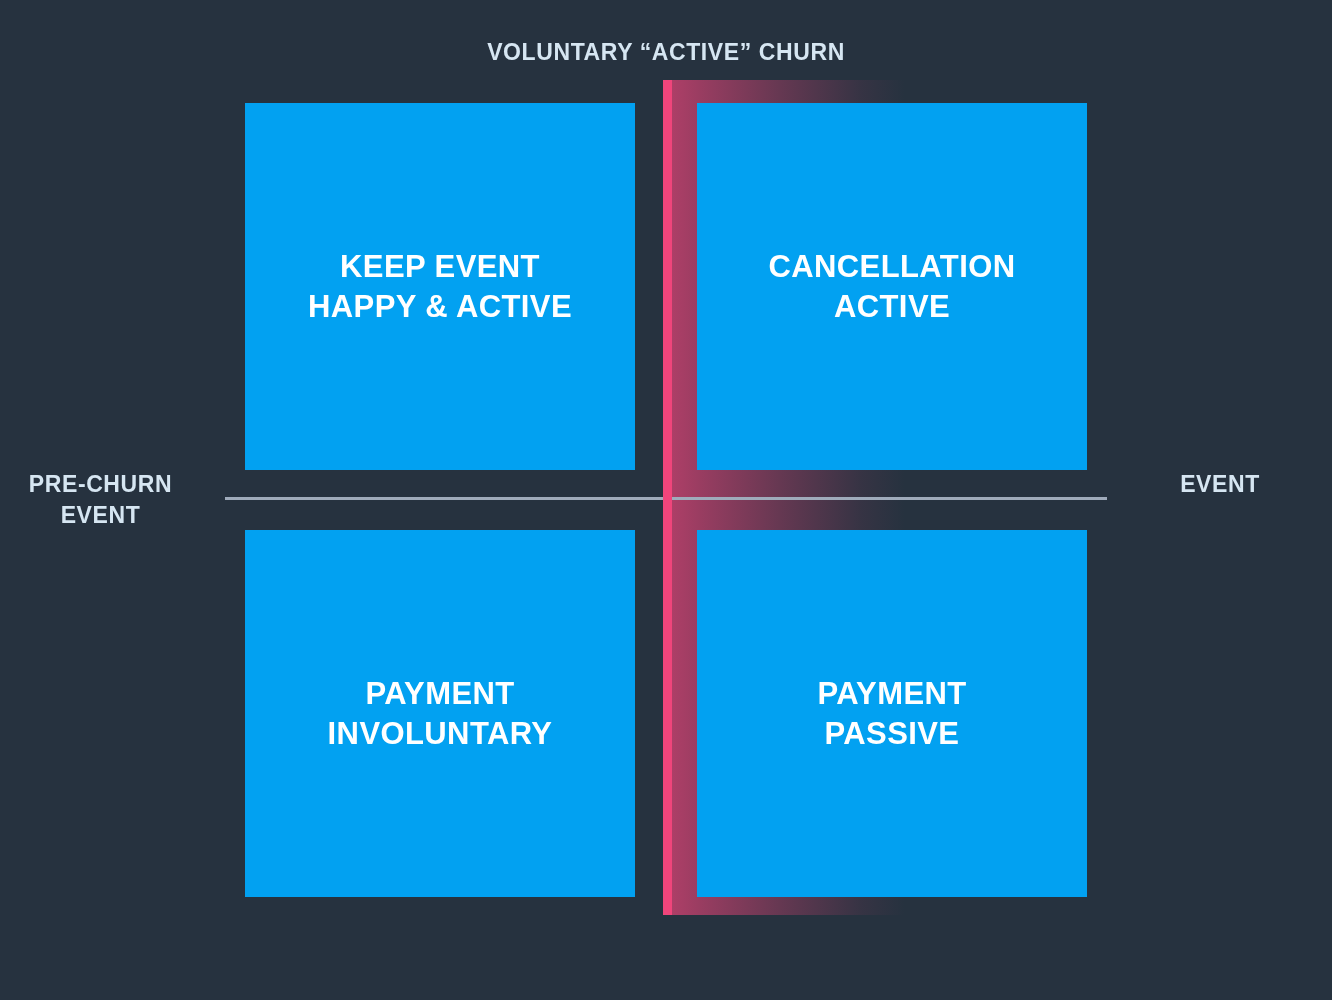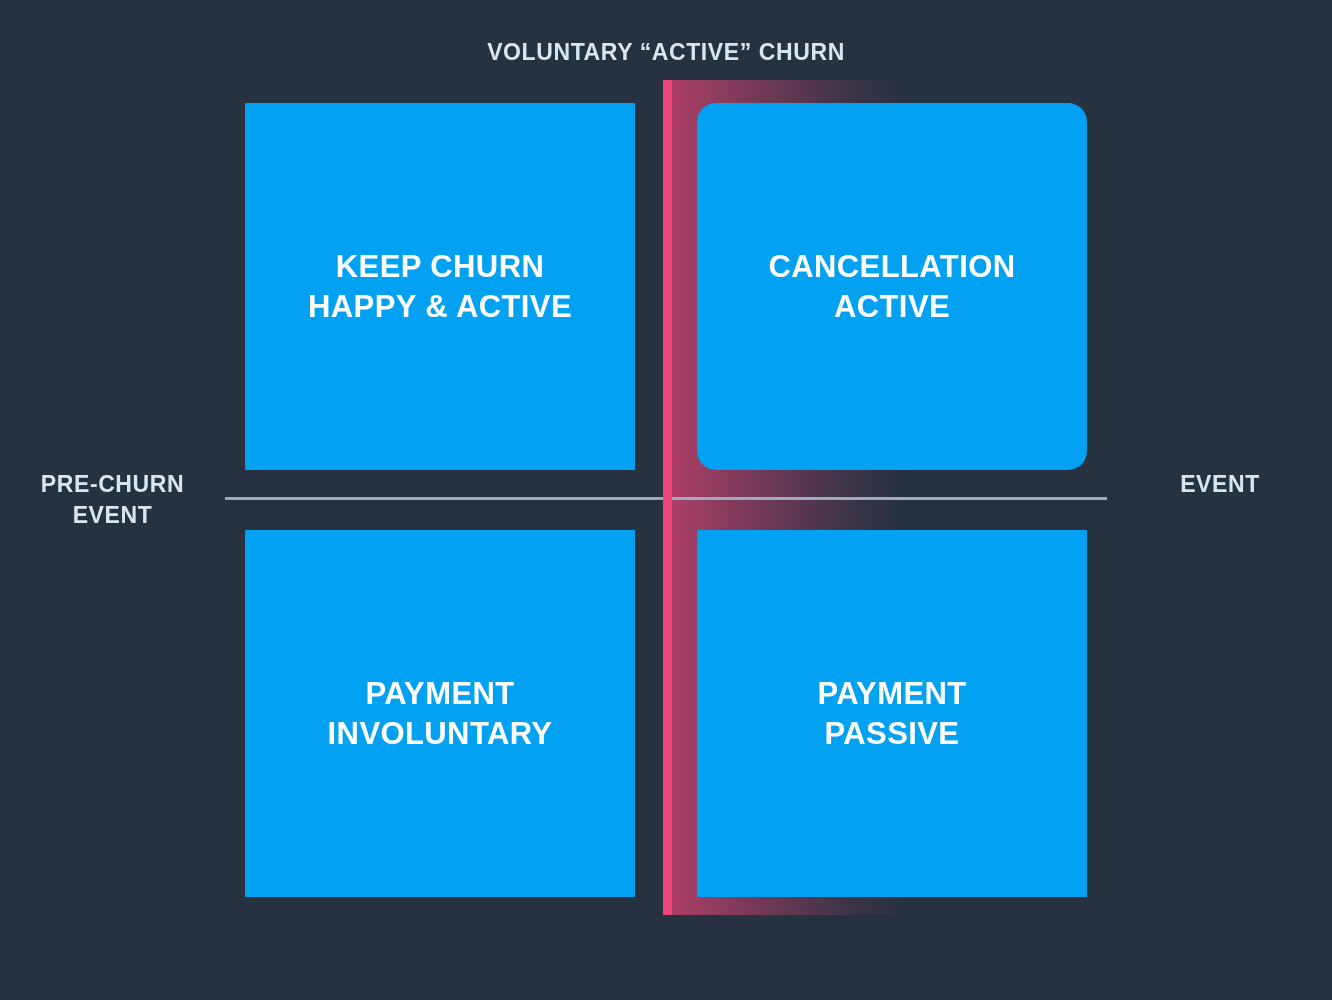--- a/index.html
+++ b/index.html
@@ -62,38 +62,38 @@
     align-items: center;
     justify-content: center;
     text-align: center;
     font-size: 31px;
     font-weight: 700;
     line-height: 40px;
     letter-spacing: 0.4px;
     z-index: 4;
   }
   .q-top-left     { left: 245px; top: 103px; }
-  .q-top-right    { left: 697px; top: 103px; border-radius: 19px; }
+  .q-top-right    { left: 697px; top: 103px; }
   .q-bottom-left  { left: 245px; top: 530px; }
   .q-bottom-right { left: 697px; top: 530px; }
 
   
   .axis-label {
     position: absolute;
     color: var(--axis-label-text, #D6E6F2);
     font-size: 23px;
     font-weight: 700;
     letter-spacing: 0.6px;
     text-align: center;
     z-index: 5;
     line-height: 31px;
   }
   .axis-label-top    { left: 0; top: 37px;  width: 1332px; }
   .axis-label-bottom { left: 0; top: 933px; width: 1332px; }
-  .axis-label-left   { left: 20px;   top: 469px; width: 185px; }
+  .axis-label-left   { left: 8px;   top: 469px; width: 185px; }
   .axis-label-right  { left: 1125px; top: 469px; width: 190px; }
   .axis-label span { display: block; }
 </style>
 </head>
 <body>
 
 <div class="canvas">
 
   <div class="divider-glow"></div>
   <div class="axis-line-horizontal"></div>
@@ -105,21 +105,21 @@
   <div class="axis-label axis-label-left">
     <span>PRE-CHURN</span>
     <span>EVENT</span>
   </div>
 
   <div class="axis-label axis-label-right">
     <span>EVENT</span>
   </div>
 
   <div class="quadrant q-top-left">
-    <span>KEEP CHURN</span>
+    <span>KEEP EVENT</span>
     <span>HAPPY &amp; ACTIVE</span>
   </div>
 
   <div class="quadrant q-top-right">
     <span>CANCELLATION</span>
     <span>ACTIVE</span>
   </div>
 
   <div class="quadrant q-bottom-left">
     <span>PAYMENT</span>

